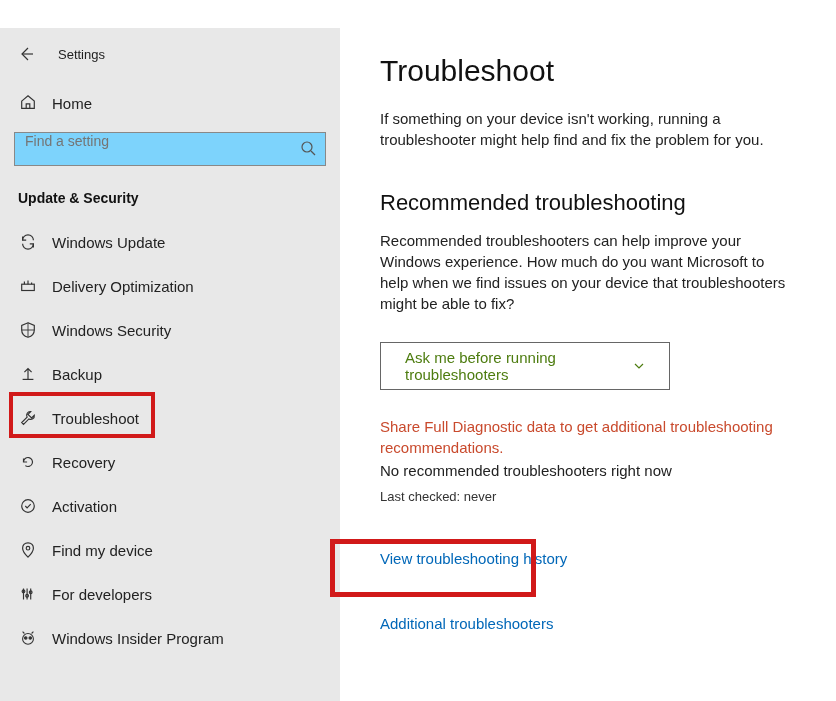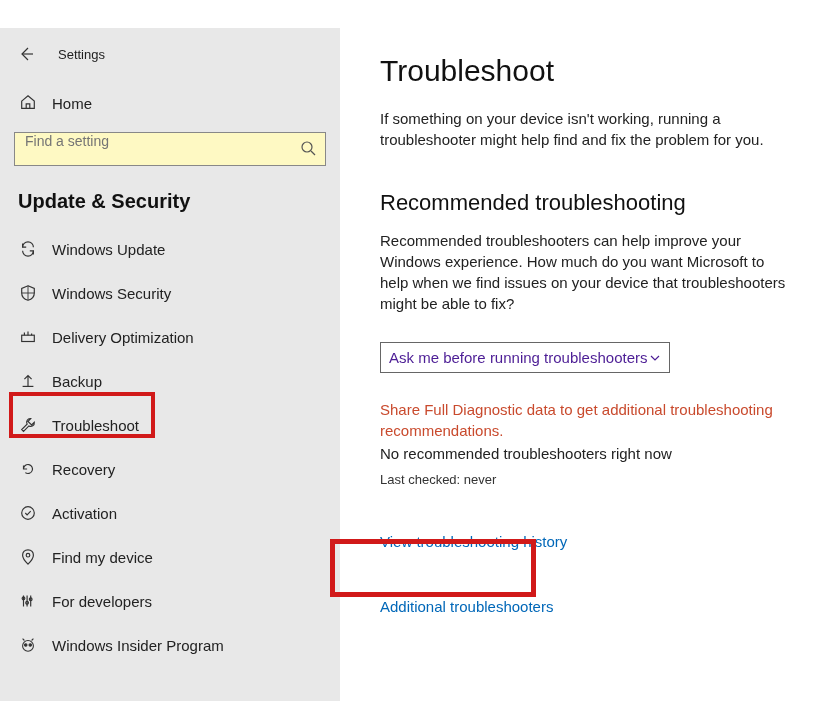--- a/index.html
+++ b/index.html
@@ -5,35 +5,35 @@
 * { margin: 0; padding: 0; box-sizing: border-box; font-family: "Segoe UI", -apple-system, sans-serif; }
 body { width: 836px; height: 701px; display: flex; background: #fff; overflow: hidden; }
 .sidebar { width: 340px; background: #e8e8e8; padding: 18px 0 0 0; margin-top: 28px; }
 .header-row { display: flex; align-items: center; padding: 0 0 20px 18px; }
 .back-arrow { width: 16px; height: 16px; margin-right: 24px; color: #333; cursor: pointer; }
 .header-title { font-size: 13px; color: #222; }
 .nav-row { display: flex; align-items: flex-end; padding: 10px 0 10px 18px; cursor: pointer; }
 .nav-icon { width: 20px; height: 20px; margin-right: 14px; color: #333; display: flex; align-items: center; justify-content: center; }
 .nav-label { font-size: 15px; color: #222; }
 .search-wrap { margin: 10px 14px 16px 14px; }
-.search-box { width: 100%; height: 34px; border: 1px solid #888; background: #fef9c3; padding: 0 34px 16px 10px; font-size: 14px; color: #555; outline: none; }
+.search-box { width: 100%; height: 34px; border: 1px solid #888; background: #7dd3fc; padding: 0 34px 16px 10px; font-size: 14px; color: #555; outline: none; }
 .search-wrap { position: relative; }
 .search-icon { position: absolute; right: 10px; top: 8px; color: #555; }
-.section-title { font-weight: 600; font-size: 20px; padding: 8px 0 14px 18px; color: #111; }
+.section-title { font-weight: 600; font-size: 14px; padding: 8px 0 14px 18px; color: #111; }
 .nav-list { }
 .nav-item { display: flex; align-items: center; padding: 12px 0 12px 18px; cursor: pointer; }
 .highlighted { position: relative; }
 .red-box-1 { position: absolute; border: 4px solid #d11919; left: 9px; top: 392px; width: 146px; height: 46px; pointer-events: none; }
 .red-box-2 { position: absolute; border: 5px solid #d11919; left: 330px; top: 539px; width: 206px; height: 58px; pointer-events: none; }
 .main { flex: 1; padding: 54px 40px 0 40px; position: relative; }
 .page-title { font-size: 30px; font-weight: 500; color: #111; margin-bottom: 20px; }
 .page-desc { font-size: 15px; color: #222; line-height: 1.4; margin-bottom: 40px; max-width: 430px; }
 .sub-title { font-size: 22px; font-weight: 500; color: #111; margin-bottom: 14px; }
 .sub-desc { font-size: 15px; color: #222; line-height: 1.4; margin-bottom: 28px; max-width: 430px; }
-.dropdown { display: inline-flex; align-items: center; justify-content: space-between; border: 1px solid #666; padding: 6px 8px; width: 290px; font-size: 15px; color: #4c1d95; cursor: pointer; margin-bottom: 26px; }
+.dropdown { display: inline-flex; align-items: center; justify-content: space-between; border: 1px solid #666; padding: 6px 24px; width: 290px; font-size: 15px; color: #4d7c0f; cursor: pointer; margin-bottom: 26px; }
 .chevron { width: 12px; height: 12px; }
 .alert-text { color: #c94a2d; font-size: 15px; line-height: 1.4; max-width: 400px; margin-bottom: 4px; }
 .nores { font-size: 15px; color: #222; margin-bottom: 10px; }
 .last-checked { font-size: 13px; color: #333; margin-bottom: 46px; }
 .link { color: #0067b8; font-size: 15px; cursor: pointer; display: block; margin-bottom: 48px; }
 svg { display: block; }
 </style>
 </head>
 <body>
 
@@ -77,36 +77,36 @@
         <svg viewBox="0 0 20 20" width="18" height="18" stroke="currentColor" stroke-width="1.3" fill="none">
             <path d="M4 8 A6 6 0 0 1 16 8 M16 12 A6 6 0 0 1 4 12"></path>
             <path d="M4 4 V8 H8 M16 16 V12 H12"></path>
           </svg>
       </span>
       <span class="nav-label">Windows Update</span>
     </div>
 
     <div class="nav-item">
       <span class="nav-icon">
+        <svg viewBox="0 0 20 20" width="18" height="18" stroke="currentColor" stroke-width="1.3" fill="none">
+            <rect x="3" y="8" width="14" height="7"></rect>
+            <path d="M6 8 V5 M10 8 V4 M14 8 V6"></path>
+          </svg>
+      </span>
+      <span class="nav-label">Delivery Optimization</span>
+    </div>
+
+    <div class="nav-item">
+      <span class="nav-icon">
         <svg viewBox="0 0 20 20" width="18" height="18" fill="currentColor">
             <path d="M10 2 L17 5 V10 C17 14 14 17 10 18 C6 17 3 14 3 10 V5 Z" fill="none" stroke="currentColor" stroke-width="1.3"></path>
             <path d="M10 2 V18 M3 10 H17" stroke="currentColor" stroke-width="1"></path>
           </svg>
       </span>
       <span class="nav-label">Windows Security</span>
-    </div>
-
-    <div class="nav-item">
-      <span class="nav-icon">
-        <svg viewBox="0 0 20 20" width="18" height="18" stroke="currentColor" stroke-width="1.3" fill="none">
-            <rect x="3" y="8" width="14" height="7"></rect>
-            <path d="M6 8 V5 M10 8 V4 M14 8 V6"></path>
-          </svg>
-      </span>
-      <span class="nav-label">Delivery Optimization</span>
     </div>
 
     <div class="nav-item">
       <span class="nav-icon">
         <svg viewBox="0 0 20 20" width="18" height="18" stroke="currentColor" stroke-width="1.3" fill="none">
             <path d="M10 16 V4 M6 8 L10 4 L14 8"></path>
             <path d="M4 16 H16"></path>
           </svg>
       </span>
       <span class="nav-label">Backup</span>

